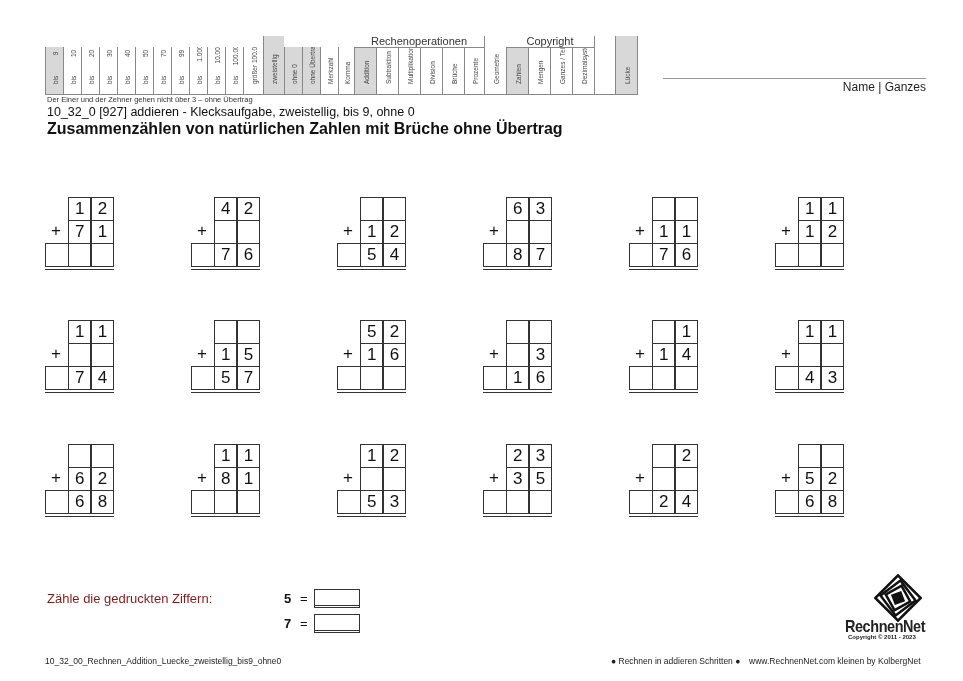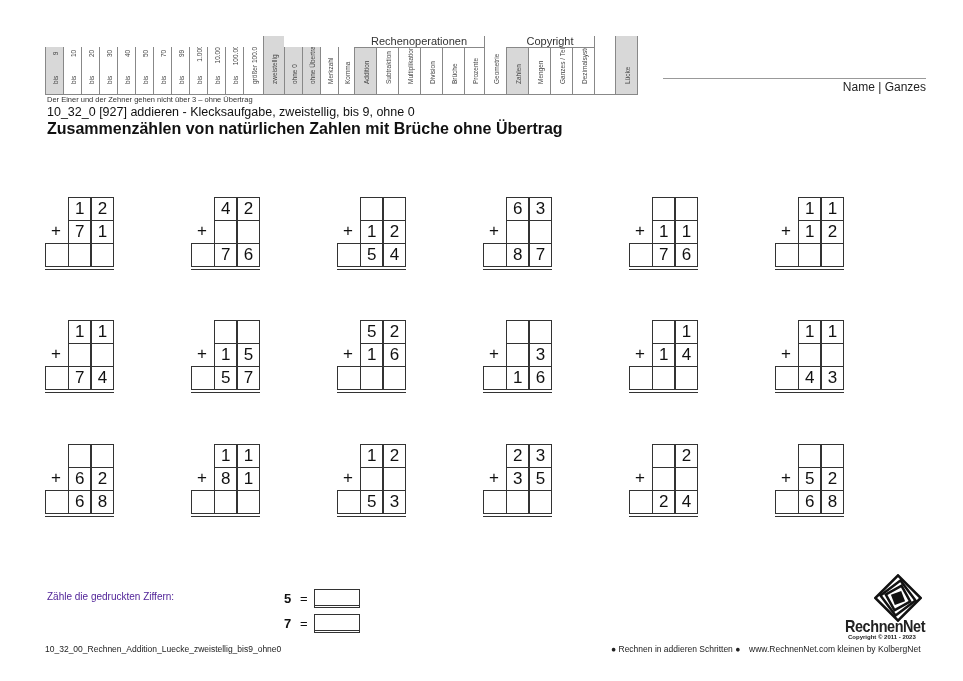--- a/index.html
+++ b/index.html
@@ -29,26 +29,26 @@
   .name-line { position:absolute; left:663px; top:78px; width:263px; height:1px; background:#999; }
   .name-label { position:absolute; right:37px; top:80px; font-size:12px; color:#222; }
 
   
   .prob { position:absolute; width:68px; height:72px; }
   .cell { position:absolute; width:22px; height:22px; border:1px solid #333; box-sizing:content-box;
           font-size:17px; line-height:22px; text-align:center; color:#111; }
   .plus { position:absolute; width:22px; height:22px; font-size:17px; line-height:22px; text-align:center; }
   .dbl { position:absolute; left:0; height:1px; background:#333; }
 
-  .count-label { font-size:10px; color:#4c1d95; }
+  .count-label { font-size:13px; color:#7f1d1d; }
   .count-num { font-size:13px; font-weight:bold; }
   .count-eq { font-size:13px; }
   .count-box { position:absolute; width:44px; height:15px; border:1px solid #333; border-bottom:3px double #333; }
 
-  .footer { font-size:8.5px; color:#222; }
+  .footer { font-size:8.5px; color:#222;margin-top:12px; }
   .logo-txt { font-size:17px; font-weight:bold; letter-spacing:-0.5px; color:#222;
               transform:scaleX(0.85); transform-origin:left top; }
   .copy { font-size:6px; font-weight:bold; color:#222; }
 </style>
 </head>
 <body>
 
 <div class="hdr" id="hdr" style="width:605px;">
     <div class="hcol gray" style="left:0px;width:18px;">
       <span class="vtxt">bis</span>

